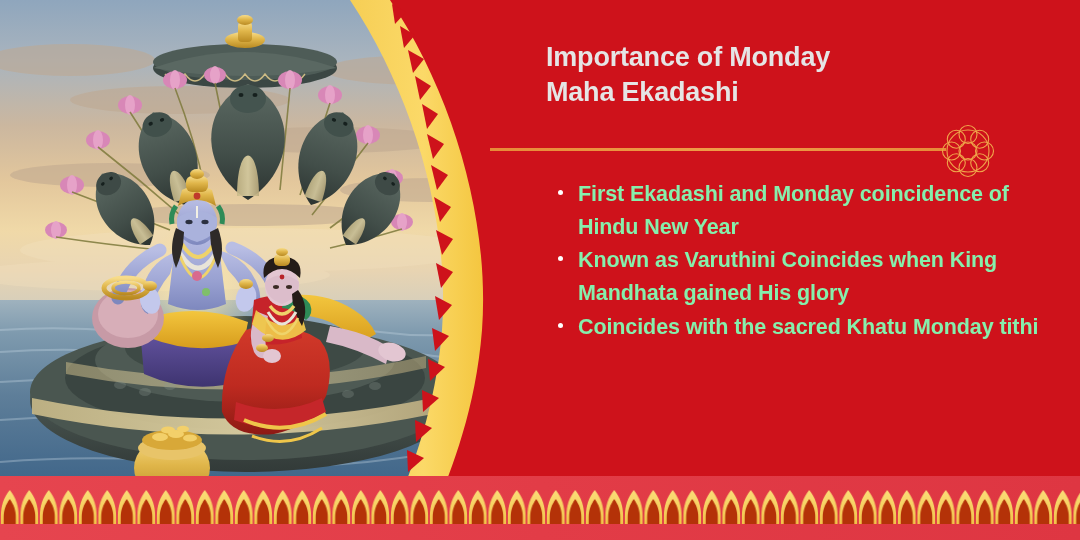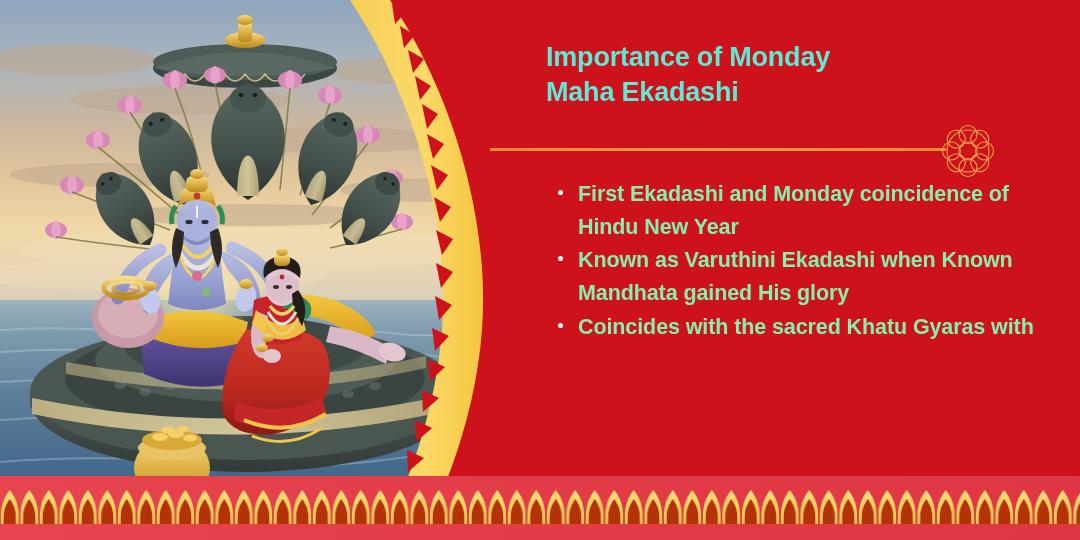--- a/index.html
+++ b/index.html
@@ -34,21 +34,21 @@
   
   .content {
     position:absolute;
     left:546px; top:0;
     width:500px; height:540px;
   }
   .title {
     position:absolute;
     left:0; top:40px;
     width:420px;
-    color:#5eead4;
+    color:#e5e5e5;
     font-size:27px;
     font-weight:bold;
     line-height:1.28;
     letter-spacing:-0.2px;
   }
   .title-line { display:block; white-space:nowrap; }
 
   .divider-wrap {
     position:absolute;
     left:-56px; top:143px;
@@ -514,25 +514,25 @@
       </svg>
     </div>
 
     <ul class="bullets">
       <li class="bullet">
         <span class="dot"></span>
         <span>First Ekadashi and Monday coincidence of Hindu New Year</span>
       </li>
       <li class="bullet">
         <span class="dot"></span>
-        <span>Known as Varuthini Ekadashi when Known Mandhata gained His glory</span>
+        <span>Known as Varuthini Coincides when King Mandhata gained His glory</span>
       </li>
       <li class="bullet">
         <span class="dot"></span>
-        <span>Coincides with the sacred Khatu Gyaras with</span>
+        <span>Coincides with the sacred Khatu Monday tithi</span>
       </li>
     </ul>
   </div>
 
   <svg class="bottom-band" viewBox="0 0 1080 68" preserveAspectRatio="none">
     <defs>
       <linearGradient id="bandbg" x1="0" y1="0" x2="1" y2="0">
         <stop offset="0%" stop-color="#E6454F"></stop>
         <stop offset="50%" stop-color="#E23C47"></stop>
         <stop offset="100%" stop-color="#DE3642"></stop>

